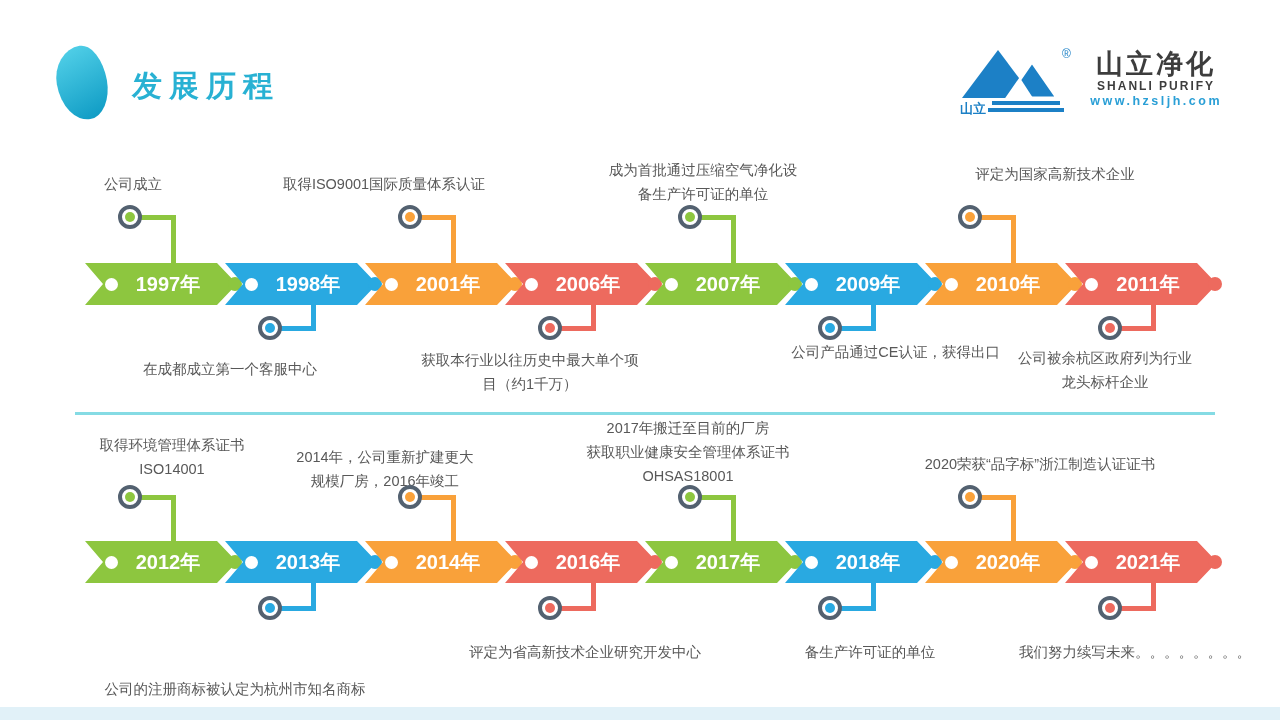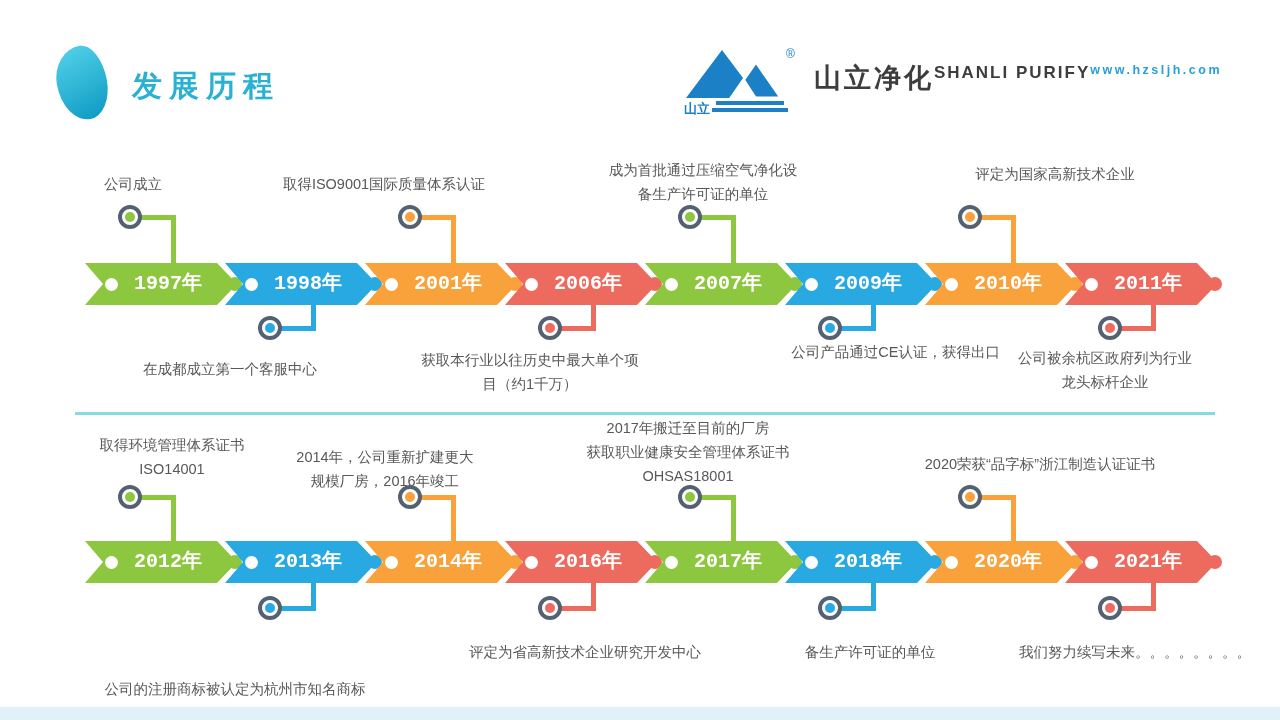--- a/index.html
+++ b/index.html
@@ -12,28 +12,28 @@
     position:absolute;left:57px;top:46px;width:50px;height:74px;
     background:linear-gradient(160deg,#4ecde6 10%,#129ec6 90%);
     border-radius:58% 42% 46% 54% / 46% 52% 48% 54%;
     transform:rotate(-10deg);
   }
   .page-title{
     position:absolute;left:132px;top:66px;font-size:30px;font-weight:bold;
     color:#28b1d3;letter-spacing:7px;white-space:nowrap;
   }
   .logo-wrap{position:absolute;right:58px;top:42px;display:flex;align-items:center;gap:10px;}
-  .logo-text{display:flex;line-height:1.15;}
+  .logo-text{display:flex;flex-direction:column;line-height:1.15;align-items:center;}
   .brand-cn{font-size:27px;color:#3d3d3d;font-weight:600;letter-spacing:3px;white-space:nowrap;}
-  .brand-en{font-size:17px;color:#3d3d3d;font-weight:600;letter-spacing:2px;white-space:nowrap;}
+  .brand-en{font-size:12px;color:#3d3d3d;font-weight:600;letter-spacing:2px;white-space:nowrap;}
   .brand-web{font-size:12.5px;color:#2a9fd6;font-weight:600;letter-spacing:2.5px;white-space:nowrap;}
   
   .divider{position:absolute;left:75px;top:412px;width:1140px;height:3px;background:#85dbe4;}
   .bottom-strip{position:absolute;left:0;top:707px;width:1280px;height:13px;background:#e1f1f8;}
-  .arrow{position:absolute;z-index:2;font-family:Liberation Mono, monospace;}
+  .arrow{position:absolute;z-index:2;}
   .arrow-body{position:absolute;left:0;top:0;width:152px;height:42px;
     clip-path:polygon(0 0,132px 0,152px 50%,132px 100%,0 100%,18px 50%);}
   .arrow-knob{position:absolute;left:143px;top:14px;width:14px;height:14px;border-radius:50%;}
   .arrow-dot{position:absolute;left:20px;top:14.5px;width:13px;height:13px;border-radius:50%;background:#ffffff;}
   .arrow-label{position:absolute;left:26px;top:0;width:114px;height:42px;line-height:42px;
     text-align:center;color:#ffffff;font-size:20px;font-weight:bold;white-space:nowrap;}
   .marker{position:absolute;width:24px;height:24px;border-radius:50%;border:4px solid #536170;
     background:#ffffff;box-sizing:border-box;z-index:3;}
   .marker-dot{position:absolute;left:3px;top:3px;width:10px;height:10px;border-radius:50%;}
   .eline{position:absolute;z-index:1;}

